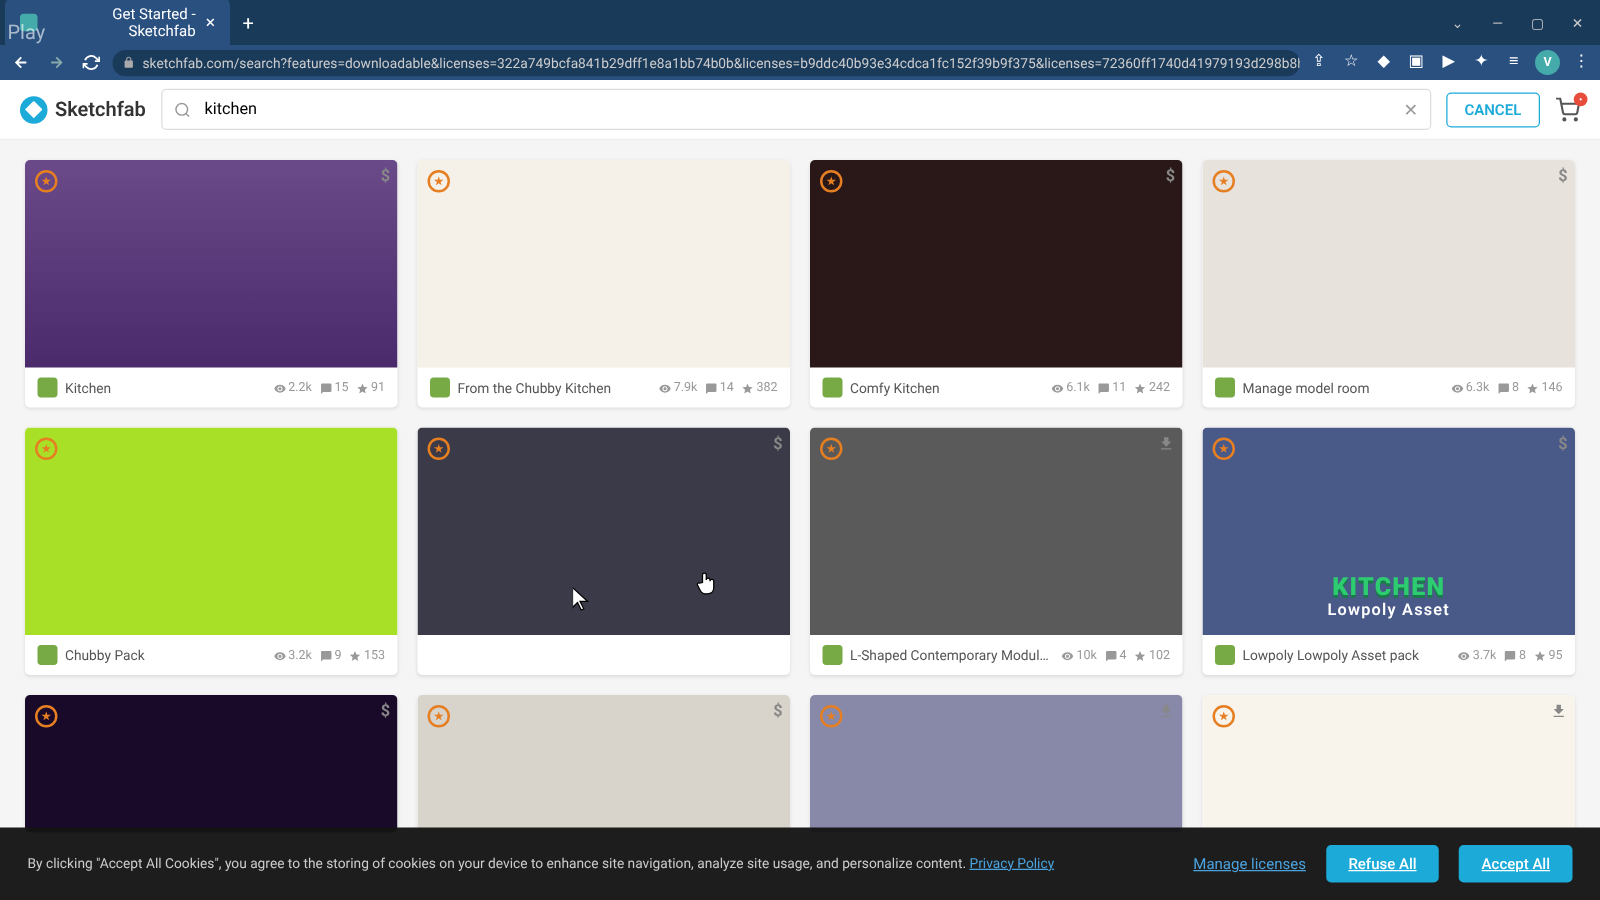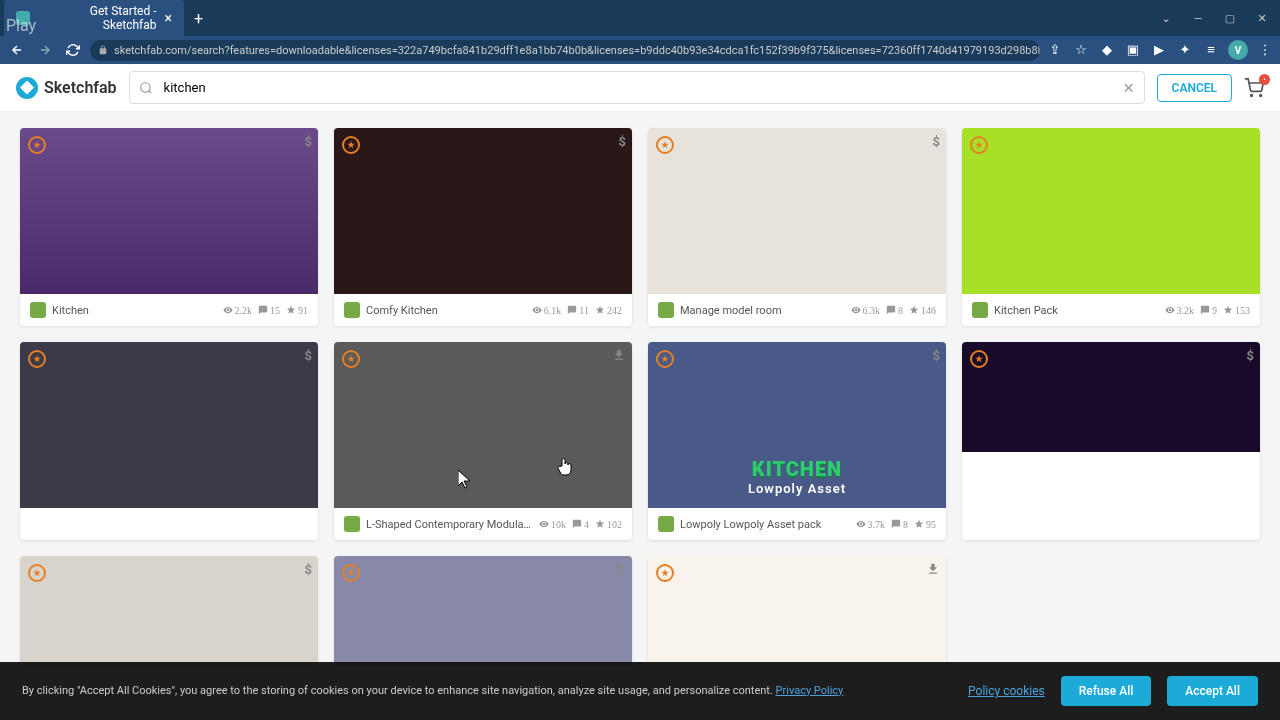--- a/index.html
+++ b/index.html
@@ -43,21 +43,21 @@
 .card { background: #fff; border-radius: 4px; overflow: hidden; box-shadow: 0 1px 3px rgba(0,0,0,0.1); cursor: pointer; }
 .thumb { width: 100%; height: 166px; position: relative; display: flex; align-items: center; justify-content: center; font-size: 11px; color: #666; }
 .thumb-badge { position: absolute; top: 8px; left: 8px; width: 18px; height: 18px; border-radius: 50%; border: 2px solid #e67e22; display: flex; align-items: center; justify-content: center; }
 .thumb-badge::after { content:""; width:8px; height:8px; background:#e67e22; clip-path: polygon(50% 0, 61% 35%, 98% 35%, 68% 57%, 79% 91%, 50% 70%, 21% 91%, 32% 57%, 2% 35%, 39% 35%); }
 .price-badge { position: absolute; top: 6px; right: 6px; color: #888; font-size: 13px; font-weight: bold; }
 .dl-badge { position: absolute; top: 6px; right: 6px; color: #888; font-size: 13px; }
 .card-meta { display: flex; align-items: center; padding: 8px 10px; font-size: 11px; color: #555; gap: 6px; }
 .avatar-sm { width: 16px; height: 16px; border-radius: 3px; background: #7a4; flex-shrink: 0; }
 .model-title { flex: 1; white-space: nowrap; overflow: hidden; text-overflow: ellipsis; color: #555; }
 .stats { display: flex; gap: 6px; color: #999; font-size: 10px; align-items: center; }
-.stat { display: flex; align-items: flex-start; gap: 2px; font-family: Liberation Serif, serif; }
+.stat { display: flex; align-items: flex-end; gap: 2px; }
 
 
 .t1 { background: linear-gradient(#6b4a8a, #4a2a6a); }
 .t2 { background: #f5f0e8; }
 .t3 { background: #2a1818; }
 .t4 { background: #e8e2dc; }
 .t5 { background: #a8e028; }
 .t6 { background: #3a3a48; }
 .t7 { background: #5a5a5a; }
 .t8 { background: #4a5a88; }
@@ -66,21 +66,21 @@
 .t11 { background: #8888a8; }
 .t12 { background: #f8f4ec; }
 .kitchen-text { position:absolute; bottom:12px; width:100%; text-align:center; color:#2ecc71; font-weight:900; font-size:20px; text-shadow: 0 2px 0 #1a7a4a; letter-spacing:1px; }
 .kitchen-sub { color:#fff; font-size:13px; font-weight:600; display:block; text-shadow:none; }
 
 
 .cookie-banner { position: absolute; bottom: 0; left: 0; right: 0; background: rgba(20,20,20,0.96); color: #ccc; font-size: 11px; padding: 14px 22px; display: flex; align-items: center; gap: 16px; }
 .cookie-text { flex: 1; line-height: 1.5; }
 .privacy-link { color: #4aa3df; text-decoration: underline; cursor: pointer; margin-top: 18px; }
 .manage-link { color: #4aa3df; text-decoration: underline; cursor: pointer; font-size: 12px; }
-.cookie-btn { background: #1caad9; color: #fff; border: none; padding: 8px 18px; border-radius: 4px; font-size: 12px; font-weight: 500; cursor: pointer; }
+.cookie-btn { background: #1caad9; color: #fff; border: none; padding: 8px 18px; border-radius: 4px; font-size: 12px; font-weight: 500; cursor: pointer; text-decoration: underline; }
 
 svg { display: block; }
 .cursor-img { position:absolute; pointer-events:none; }
 </style>
 </head>
 <body>
 
 <div class="play-overlay">Play</div>
 
 <div class="browser-top">
@@ -179,20 +179,40 @@
         <span class="stat"><svg width="10" height="10" viewBox="0 0 24 24" fill="currentColor">
                 <path d="M20 2H4c-1.1 0-2 .9-2 2v18l4-4h14c1.1 0 2-.9 2-2V4c0-1.1-.9-2-2-2z"></path>
               </svg>15</span>
         <span class="stat"><svg width="10" height="10" viewBox="0 0 24 24" fill="currentColor">
                 <path d="M12 17.27L18.18 21l-1.64-7.03L22 9.24l-7.19-.61L12 2 9.19 8.63 2 9.24l5.46 4.73L5.82 21z"></path>
               </svg>91</span>
       </span>
         </div>
       </div>
       <div class="card">
+        <div class="thumb t2">
+          <div class="thumb-badge"></div>
+        </div>
+        <div class="card-meta">
+      <span class="avatar-sm"></span>
+      <span class="model-title">From the Chubby Kitchen</span>
+      <span class="stats">
+        <span class="stat"><svg width="10" height="10" viewBox="0 0 24 24" fill="currentColor">
+                <path d="M12 4.5C7 4.5 2.73 7.61 1 12c1.73 4.39 6 7.5 11 7.5s9.27-3.11 11-7.5c-1.73-4.39-6-7.5-11-7.5zM12 17c-2.76 0-5-2.24-5-5s2.24-5 5-5 5 2.24 5 5-2.24 5-5 5zm0-8c-1.66 0-3 1.34-3 3s1.34 3 3 3 3-1.34 3-3-1.34-3-3-3z"></path>
+              </svg>7.9k</span>
+        <span class="stat"><svg width="10" height="10" viewBox="0 0 24 24" fill="currentColor">
+                <path d="M20 2H4c-1.1 0-2 .9-2 2v18l4-4h14c1.1 0 2-.9 2-2V4c0-1.1-.9-2-2-2z"></path>
+              </svg>14</span>
+        <span class="stat"><svg width="10" height="10" viewBox="0 0 24 24" fill="currentColor">
+                <path d="M12 17.27L18.18 21l-1.64-7.03L22 9.24l-7.19-.61L12 2 9.19 8.63 2 9.24l5.46 4.73L5.82 21z"></path>
+              </svg>382</span>
+      </span>
+        </div>
+      </div>
+      <div class="card">
         <div class="thumb t3">
           <div class="thumb-badge"></div>
           <div class="price-badge">$</div>
         </div>
         <div class="card-meta">
       <span class="avatar-sm"></span>
       <span class="model-title">Comfy Kitchen</span>
       <span class="stats">
         <span class="stat"><svg width="10" height="10" viewBox="0 0 24 24" fill="currentColor">
                 <path d="M12 4.5C7 4.5 2.73 7.61 1 12c1.73 4.39 6 7.5 11 7.5s9.27-3.11 11-7.5c-1.73-4.39-6-7.5-11-7.5zM12 17c-2.76 0-5-2.24-5-5s2.24-5 5-5 5 2.24 5 5-2.24 5-5 5zm0-8c-1.66 0-3 1.34-3 3s1.34 3 3 3 3-1.34 3-3-1.34-3-3-3z"></path>
@@ -226,21 +246,21 @@
               </svg>146</span>
       </span>
         </div>
       </div>
       <div class="card">
         <div class="thumb t5">
           <div class="thumb-badge"></div>
         </div>
         <div class="card-meta">
       <span class="avatar-sm"></span>
-      <span class="model-title">Kitchen Pack</span>
+      <span class="model-title">Chubby Pack</span>
       <span class="stats">
         <span class="stat"><svg width="10" height="10" viewBox="0 0 24 24" fill="currentColor">
                 <path d="M12 4.5C7 4.5 2.73 7.61 1 12c1.73 4.39 6 7.5 11 7.5s9.27-3.11 11-7.5c-1.73-4.39-6-7.5-11-7.5zM12 17c-2.76 0-5-2.24-5-5s2.24-5 5-5 5 2.24 5 5-2.24 5-5 5zm0-8c-1.66 0-3 1.34-3 3s1.34 3 3 3 3-1.34 3-3-1.34-3-3-3z"></path>
               </svg>3.2k</span>
         <span class="stat"><svg width="10" height="10" viewBox="0 0 24 24" fill="currentColor">
                 <path d="M20 2H4c-1.1 0-2 .9-2 2v18l4-4h14c1.1 0 2-.9 2-2V4c0-1.1-.9-2-2-2z"></path>
               </svg>9</span>
         <span class="stat"><svg width="10" height="10" viewBox="0 0 24 24" fill="currentColor">
                 <path d="M12 17.27L18.18 21l-1.64-7.03L22 9.24l-7.19-.61L12 2 9.19 8.63 2 9.24l5.46 4.73L5.82 21z"></path>
               </svg>153</span>
@@ -333,21 +353,21 @@
         </div>
       </div>
     </div>
 </div>
 
 <div class="cookie-banner">
   <div class="cookie-text">
     <span>By clicking "Accept All Cookies", you agree to the storing of cookies on your device to enhance site navigation, analyze site usage, and personalize content. </span>
     <span class="privacy-link">Privacy Policy</span>
   </div>
-  <span class="manage-link">Policy cookies</span>
+  <span class="manage-link">Manage licenses</span>
   <button class="cookie-btn">Refuse All</button>
   <button class="cookie-btn">Accept All</button>
 </div>
 
 <svg class="cursor-img" style="left:458px; top:470px;" width="16" height="20" viewBox="0 0 16 20">
     <path d="M0 0 L0 16 L4 12 L7 18 L9 17 L6 11 L12 11 Z" fill="#fff" stroke="#000" stroke-width="1"></path>
   </svg>
 <svg class="cursor-img" style="left:557px; top:456px;" width="16" height="20" viewBox="0 0 16 20">
     <path d="M5 10 V4 a1.5 1.5 0 013 0 V8 a1.5 1.5 0 013 0 V9 a1.5 1.5 0 013 0 V14 c0 3-2 5-5 5 H7 c-2 0-3-1-4-3 L1 12 c-.5-1 .5-2 1.5-1.5 Z" fill="#fff" stroke="#000" stroke-width="1"></path>
   </svg>

